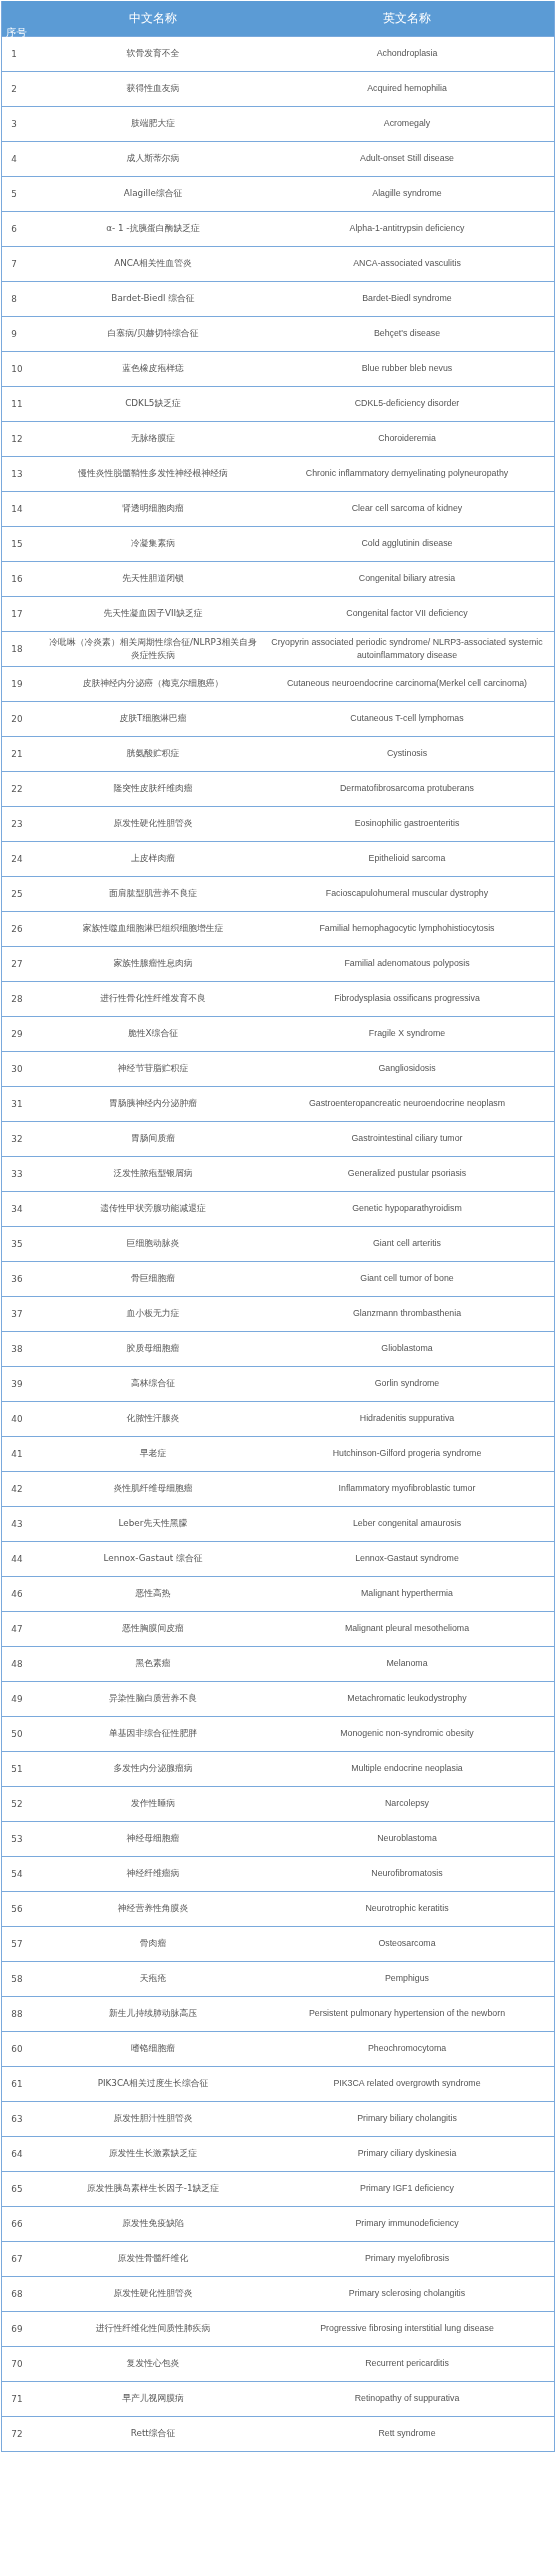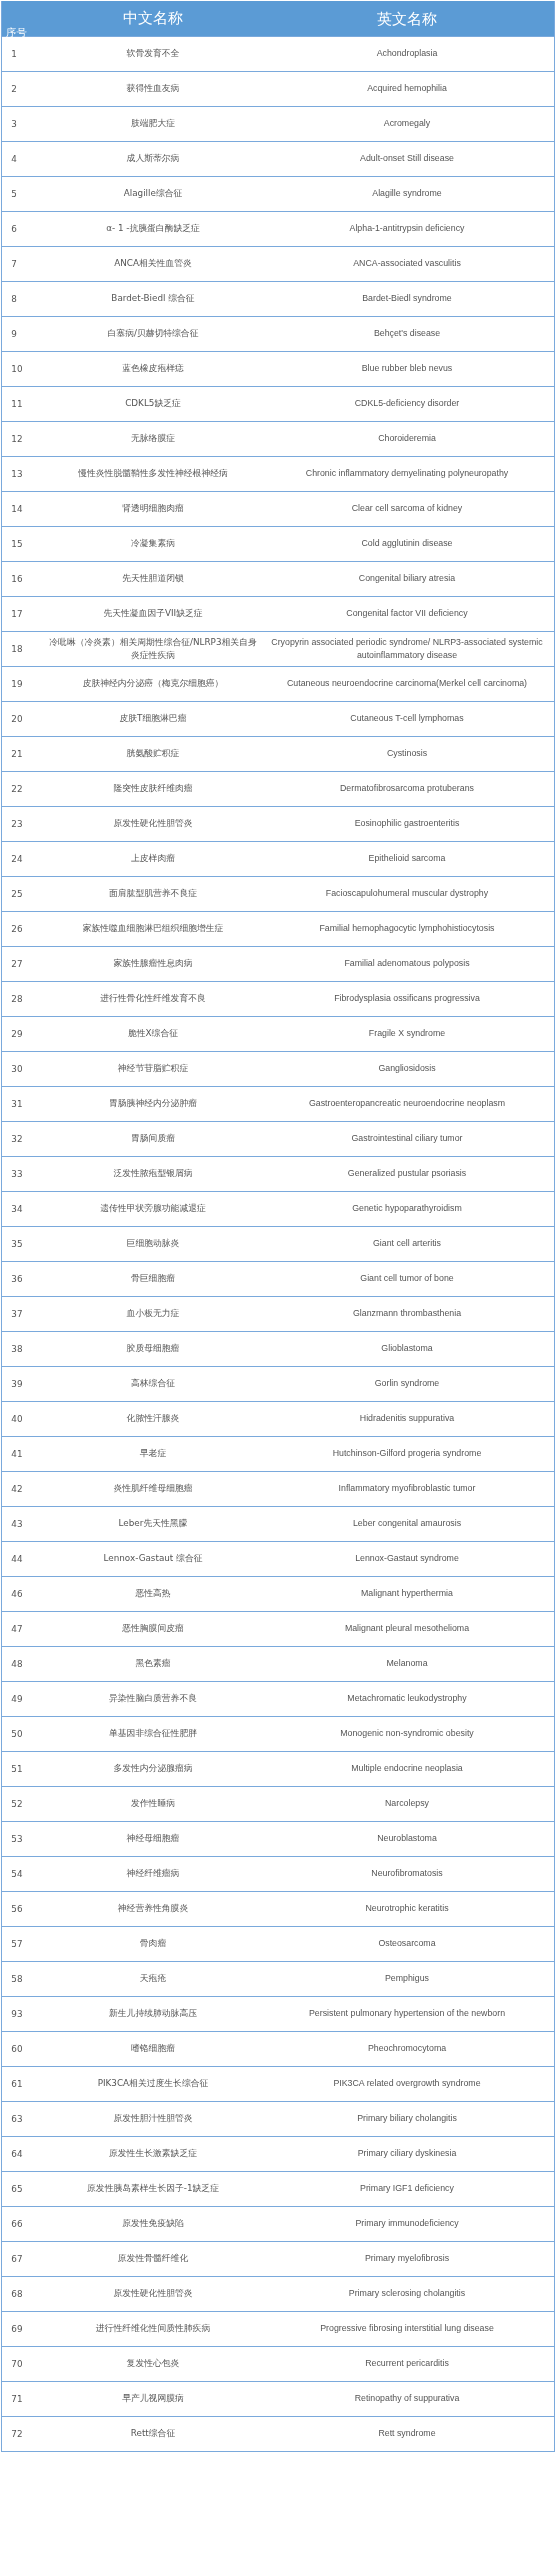--- a/index.html
+++ b/index.html
@@ -4,21 +4,21 @@
 <style>
   html, body { margin: 0; padding: 0; background: #ffffff; }
   body { width: 556px; height: 3076px; position: relative; overflow: hidden; font-family: "DejaVu Sans", "Liberation Sans", sans-serif; }
   .table-wrap { position: absolute; left: 1px; top: 1px; width: 554px; border: 1px solid #7aa9dc; border-top: none; box-sizing: border-box; }
   .hdr { display: flex; height: 35px; background: #5b9bd5; color: #ffffff; align-items: center; font-size: 10.3px; }
   .row { display: flex; height: 35px; align-items: center; border-top: 1px solid #7aa9dc; box-sizing: border-box; color: #555555; background: #ffffff; }
   .c-no { width: 44px; padding-left: 9.3px; box-sizing: border-box; font-size: 8.8px; }
   .c-cn { width: 214px; text-align: center; font-size: 8.8px; line-height: 13.4px; padding: 0 3.1px; box-sizing: border-box; }
   .c-en { flex: 1; text-align: center; font-size: 8.8px; line-height: 13.4px; padding: 0 5.2px; box-sizing: border-box; font-family: "Liberation Sans", sans-serif; }
   .hdr .c-no { font-size: 10.3px; padding-left: 4.1px; margin-top: 29px; }
-  .hdr .c-cn, .hdr .c-en { font-size: 15px; }
+  .hdr .c-cn, .hdr .c-en { font-size: 12px; }
 </style>
 </head>
 <body>
 
 <div class="table-wrap">
   <div class="hdr">
     <div class="c-no">序号</div>
     <div class="c-cn">中文名称</div>
     <div class="c-en">英文名称</div>
   </div>
@@ -297,21 +297,21 @@
         <div class="c-no">57</div>
         <div class="c-cn">骨肉瘤</div>
         <div class="c-en">Osteosarcoma</div>
       </div>
       <div class="row">
         <div class="c-no">58</div>
         <div class="c-cn">天疱疮</div>
         <div class="c-en">Pemphigus</div>
       </div>
       <div class="row">
-        <div class="c-no">93</div>
+        <div class="c-no">88</div>
         <div class="c-cn">新生儿持续肺动脉高压</div>
         <div class="c-en">Persistent pulmonary hypertension of the newborn</div>
       </div>
       <div class="row">
         <div class="c-no">60</div>
         <div class="c-cn">嗜铬细胞瘤</div>
         <div class="c-en">Pheochromocytoma</div>
       </div>
       <div class="row">
         <div class="c-no">61</div>

